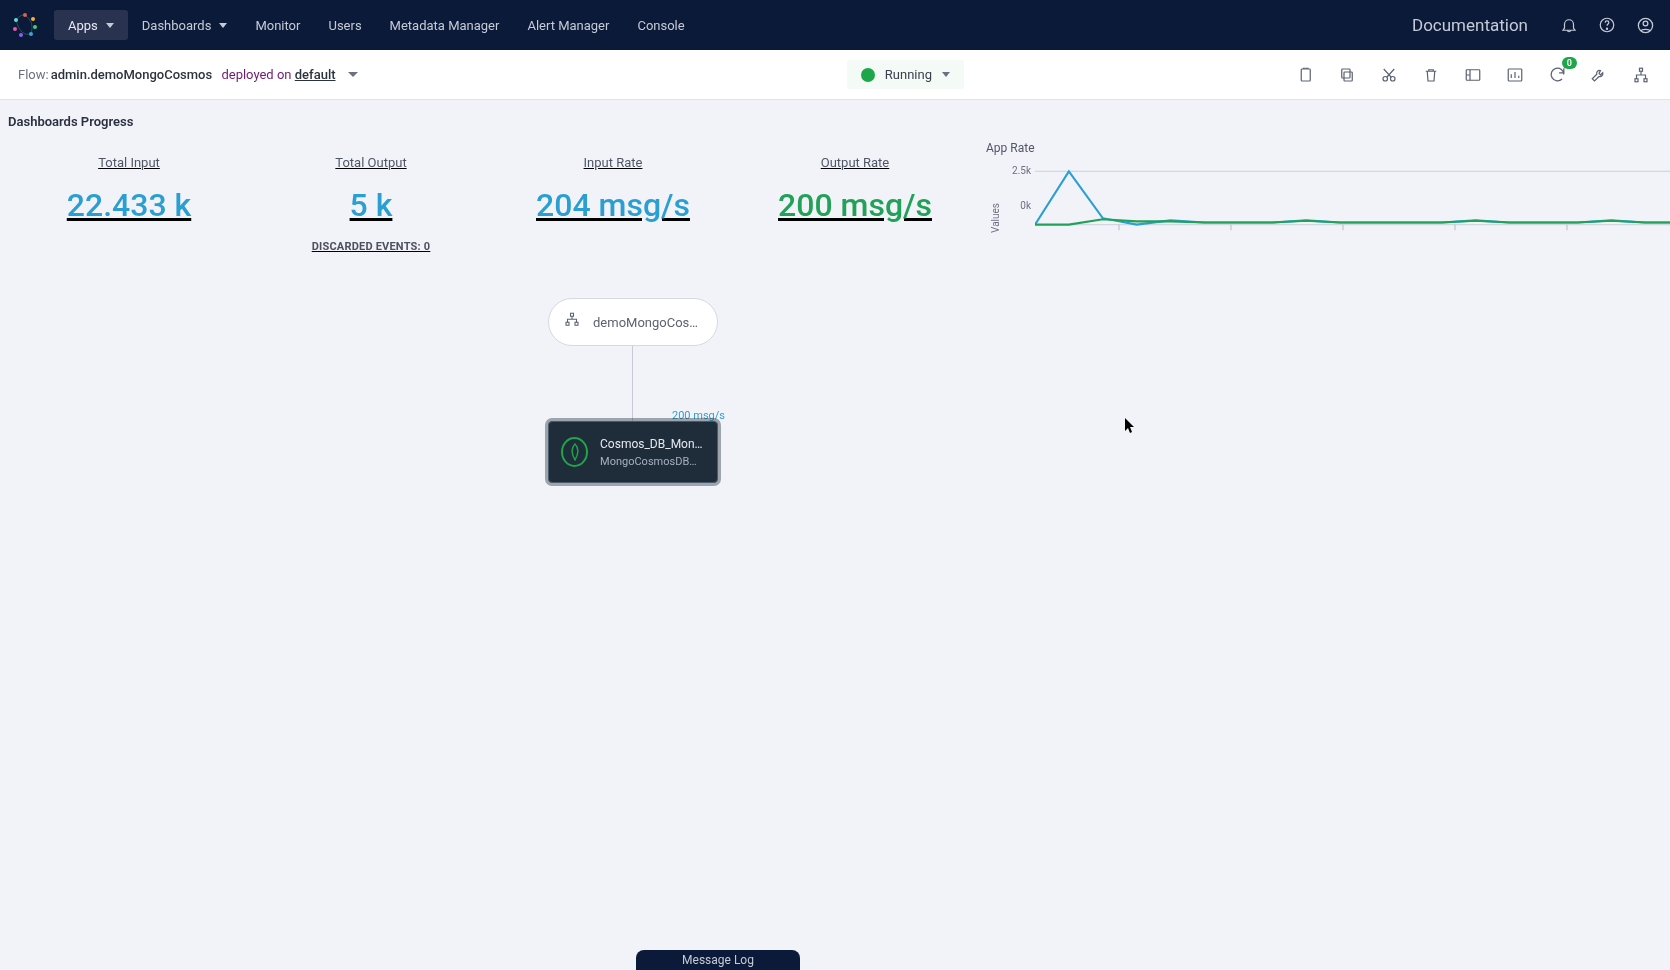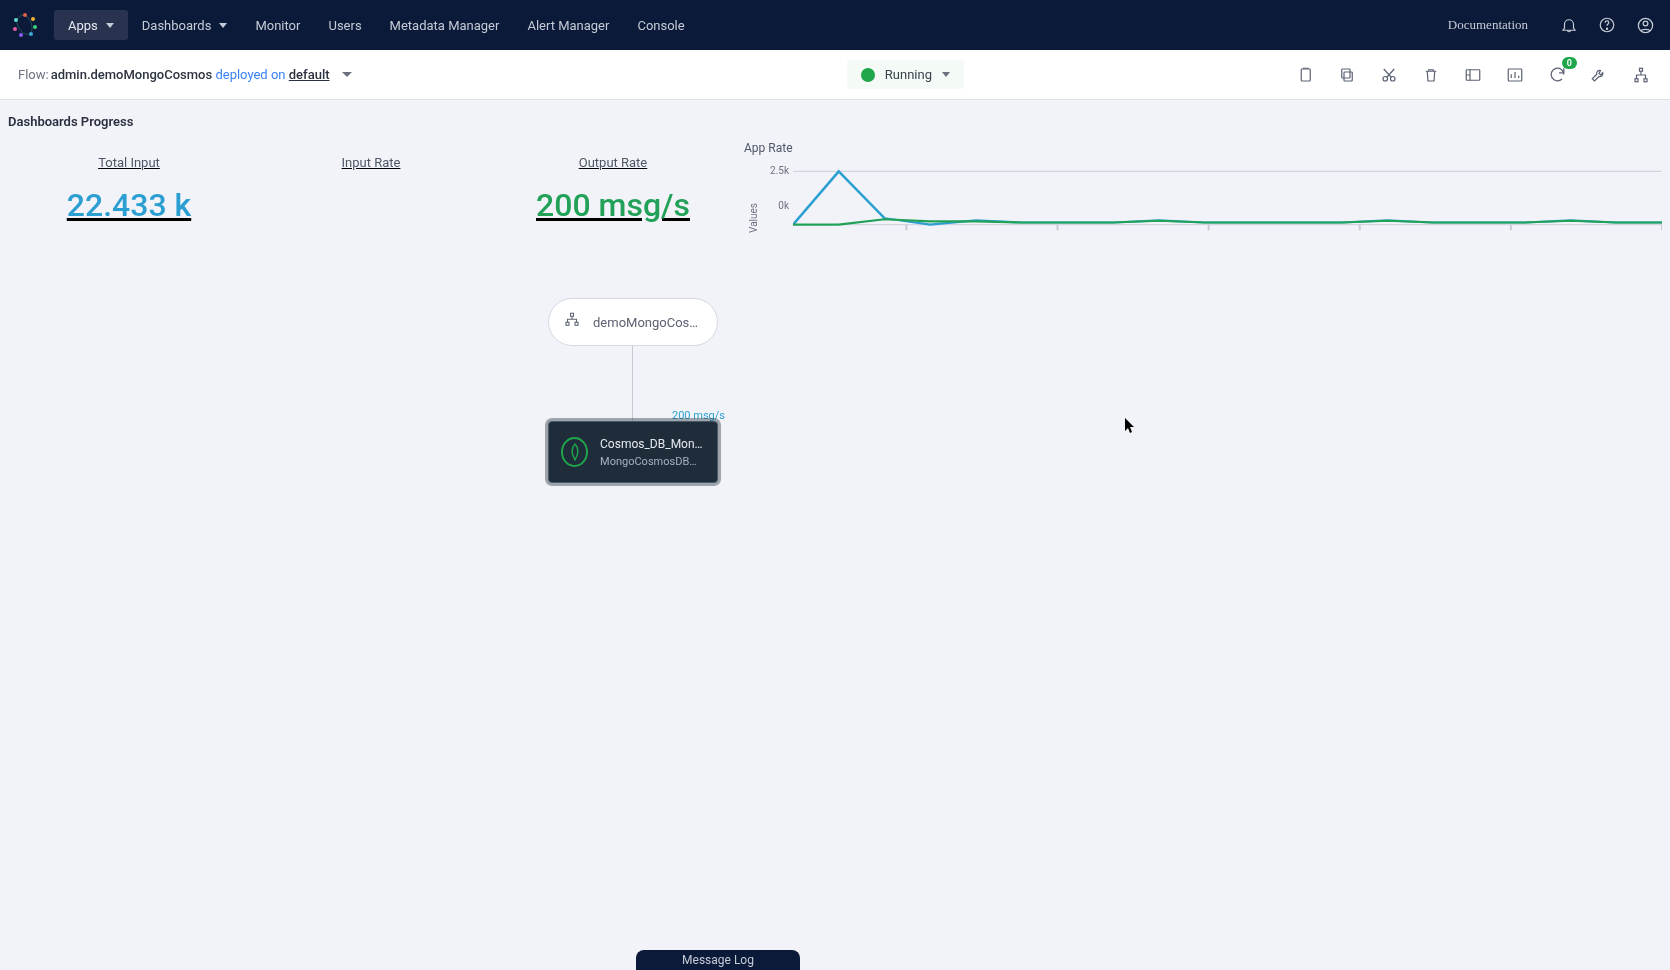--- a/index.html
+++ b/index.html
@@ -35,38 +35,38 @@
   border-radius:3px;
   cursor:pointer;
   color:#c5cbd6;
   gap:8px;
 }
 .nav-item.active { background:#29334f; color:#e6e9f0; }
 .nav-item .caret-down {
   width:0;height:0;border-left:4px solid transparent;border-right:4px solid transparent;border-top:5px solid #c5cbd6;
 }
 .nav-spacer { flex:1; }
-.doc-link { font-size:13px; padding:0 14px; cursor:pointer;font-family:Liberation Serif, serif; }
+.doc-link { font-size:17px; padding:0 14px; cursor:pointer; }
 .top-icon { width:22px; height:22px; margin-left:16px; display:flex; align-items:center; justify-content:center; cursor:pointer; }
 .top-icon svg { stroke:#c5cbd6; fill:none; stroke-width:1.6; }
 
 
 .subheader {
   background:#fff;
   height:50px;
   border-bottom:1px solid #e0e2ea;
   display:flex;
   align-items:center;
   padding:0 18px 0 18px;
   font-size:13px;
   color:#4a5161;
 }
 .flow-label { color:#6b7180; }
 .flow-name { color:#2c3340; font-weight:500; margin-left:2px;}
-.flow-meta { color:#3b82f6; }
+.flow-meta { color:#701a75; margin-left:6px;}
 .flow-default { color:#2c3340; font-weight:500;text-decoration:underline;}
 .flow-dropdown-caret { margin-left:12px; width:0;height:0;border-left:5px solid transparent;border-right:5px solid transparent;border-top:5px solid #6b7180; cursor:pointer;}
 .sub-spacer1 { flex:1; }
 .status-chip {
   display:flex; align-items:center; gap:10px;
   background:#f4faf5;
   border-radius:3px;
   padding:7px 14px;
   cursor:pointer;
   color:#3a4150;
@@ -348,21 +348,27 @@
 </div>
 
 <div class="section-title">Dashboards Progress</div>
 
 <div class="metrics">
   <div class="metric">
     <div class="metric-label">Total Input</div>
     <div class="metric-value blue">22.433 k</div>
   </div>
   <div class="metric">
+    <div class="metric-label">Total Output</div>
+    <div class="metric-value blue">5 k</div>
+    <div class="metric-note">DISCARDED EVENTS: 0</div>
+  </div>
+  <div class="metric">
     <div class="metric-label">Input Rate</div>
+    <div class="metric-value blue">204 msg/s</div>
   </div>
   <div class="metric">
     <div class="metric-label">Output Rate</div>
     <div class="metric-value green">200 msg/s</div>
   </div>
   <div class="chart-block">
     <div class="chart-title">App Rate</div>
     <div class="chart-area">
       <div class="chart-ylabel">Values</div>
       <div class="chart-ticks">

